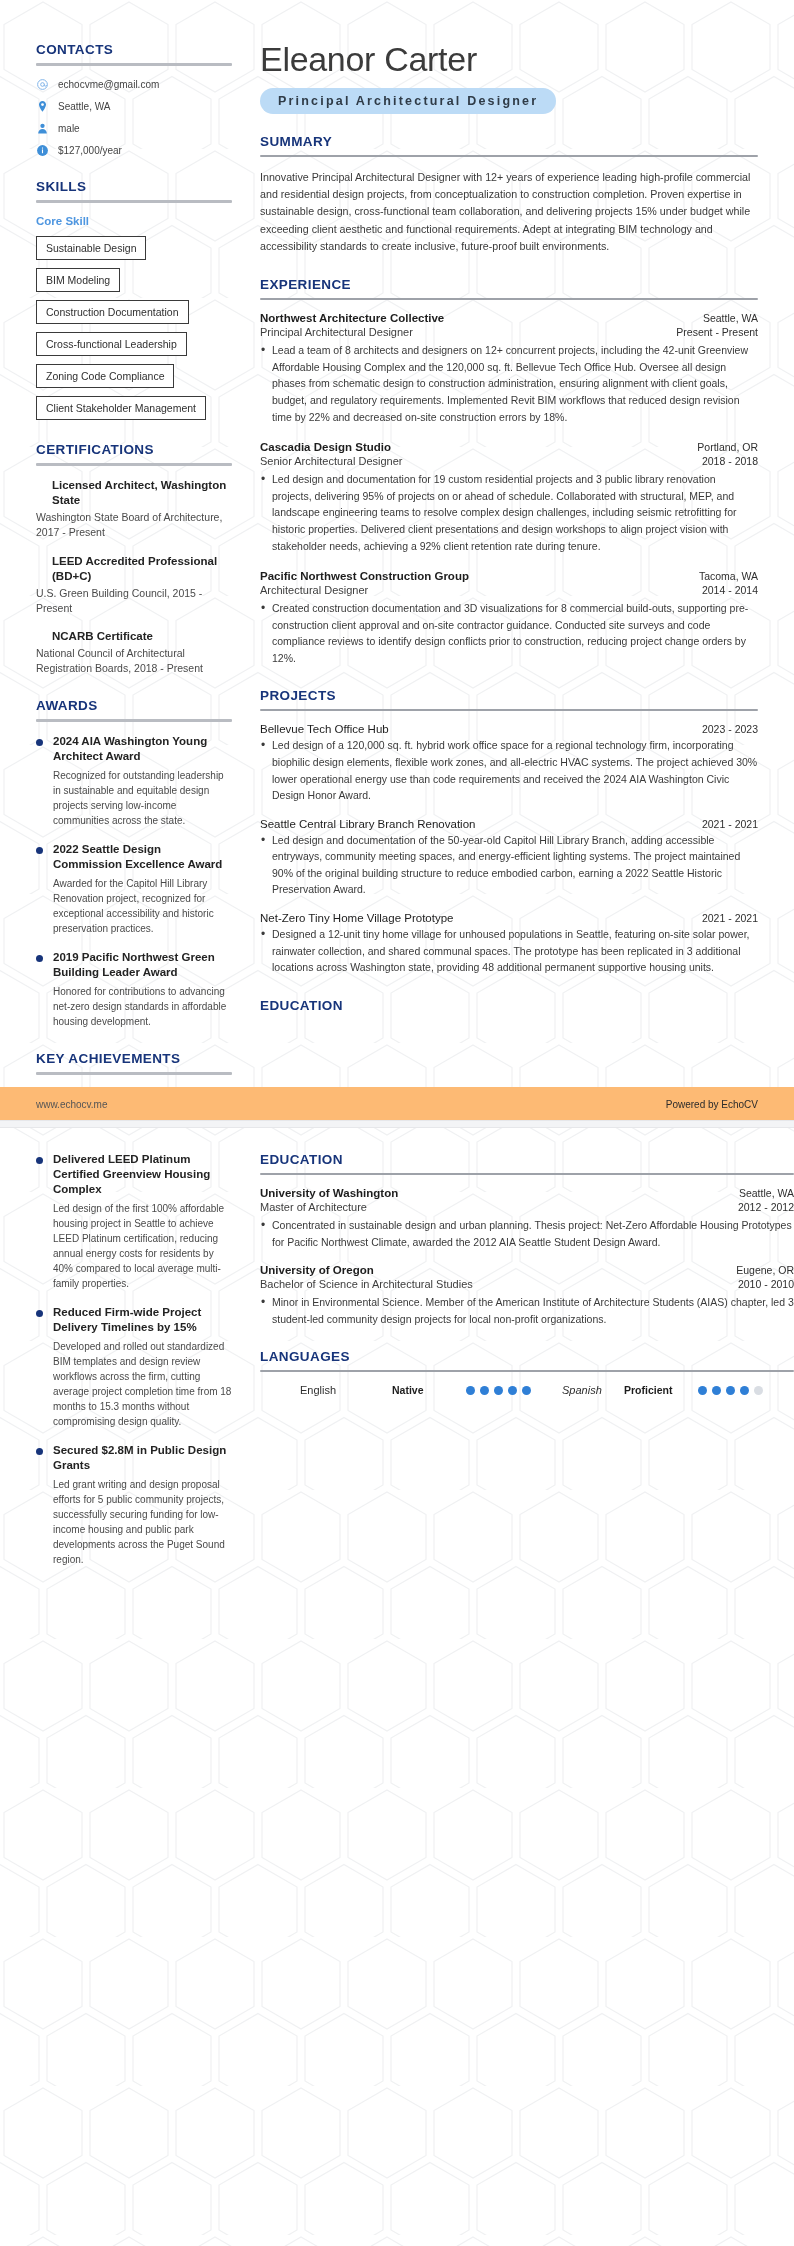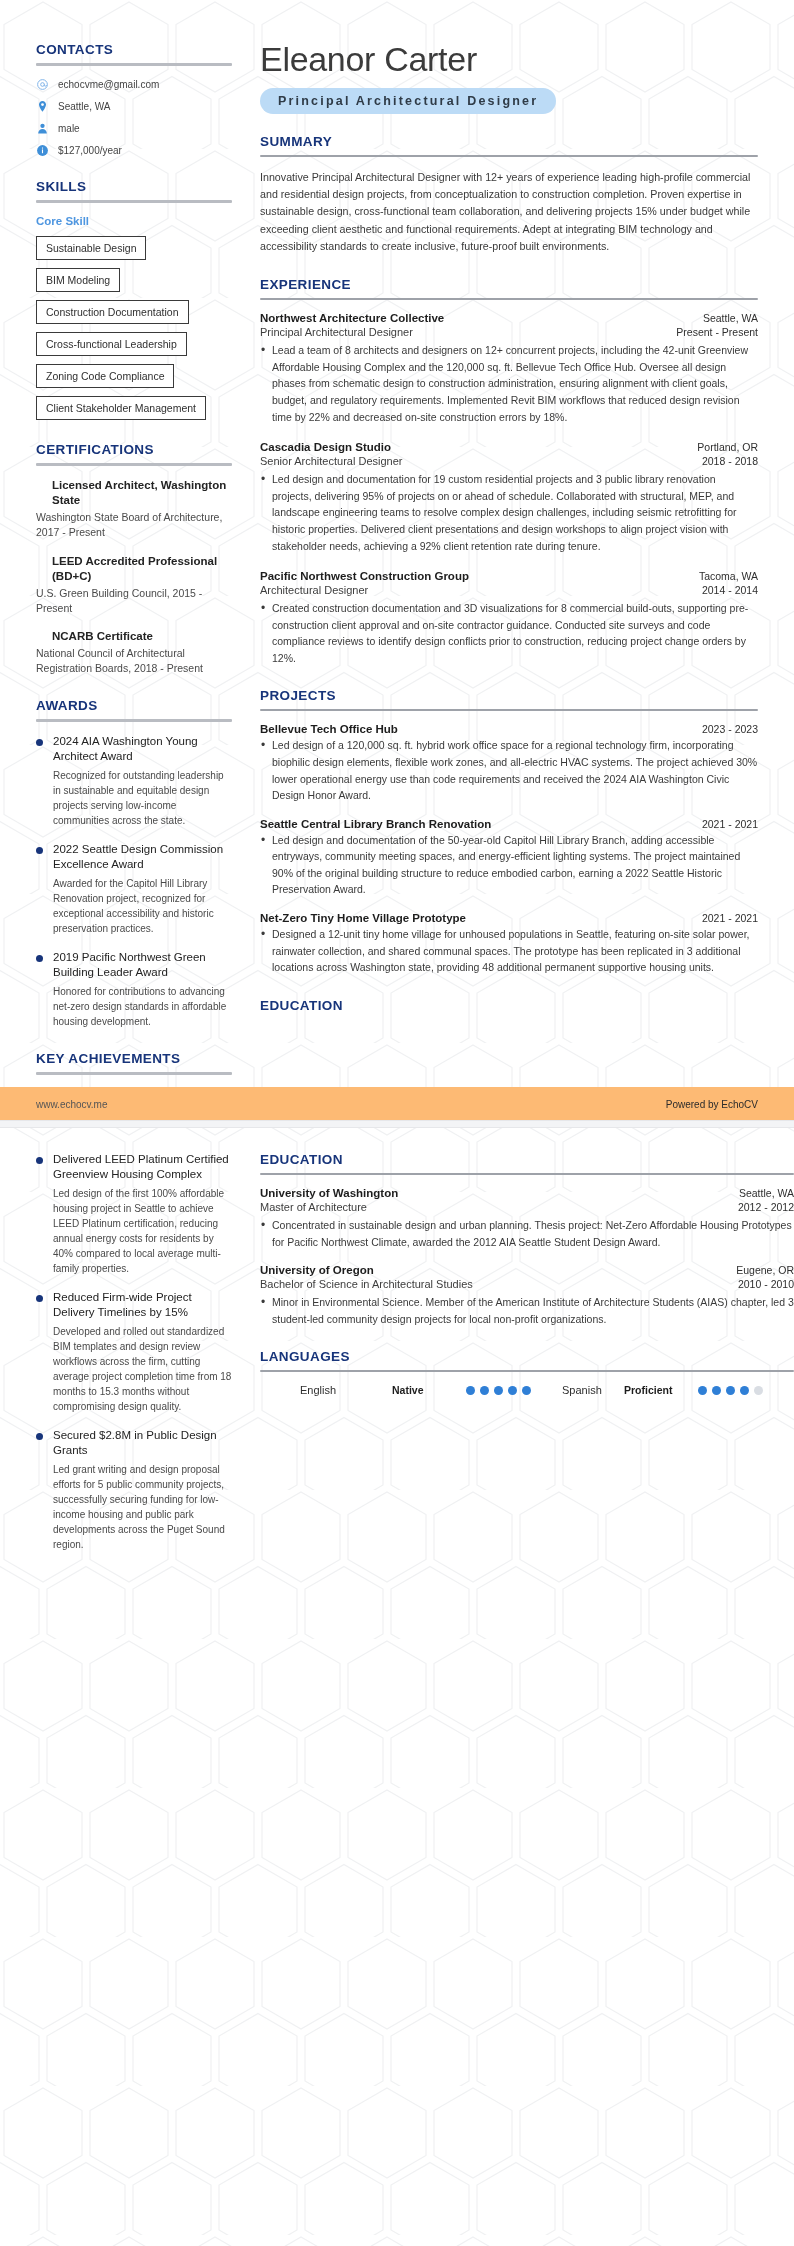--- a/index.html
+++ b/index.html
@@ -129,21 +129,21 @@
   .dot {
     width: 7px; height: 7px;
     border-radius: 50%;
     background: #17347a;
     margin-top: 5px;
     flex: 0 0 7px;
   }
   .award-body { flex: 1 1 auto; }
   .award-title {
     font-size: 11.5px;
-    font-weight: 400;
+    font-weight: 700;
     color: #232323;
     line-height: 1.3;
     margin-bottom: 4px;
   }
   .award-desc {
     font-size: 10px;
     color: #4a4a4a;
     line-height: 1.5;
   }
 
@@ -228,21 +228,21 @@
   .proj { margin-bottom: 14px; }
   .proj-head {
     display: flex;
     justify-content: space-between;
     align-items: baseline;
     gap: 10px;
     margin-bottom: 2px;
   }
   .proj-name {
     font-size: 11.5px;
-    font-weight: 700;
+    font-weight: 400;
     color: #1d1d1d;
   }
   .proj-dates {
     font-size: 10.5px;
     color: #2f2f2f;
     white-space: nowrap;
   }
 
   
   .page-footer {
@@ -602,21 +602,21 @@
               <span class="lang-level">Native</span>
               <span class="pips">
                 <span class="pip on"></span>
                 <span class="pip on"></span>
                 <span class="pip on"></span>
                 <span class="pip on"></span>
                 <span class="pip on"></span>
               </span>
             </div>
             <div class="lang-row" style="margin-bottom:0;">
-              <span class="lang-name" style="width:62px;flex:0 0 62px;">Spanish</span>
+              <span class="lang-name" style="width:62px;flex:0 0 62px;font-style:italic;">Spanish</span>
               <span class="lang-level">Proficient</span>
               <span class="pips">
                 <span class="pip on"></span>
                 <span class="pip on"></span>
                 <span class="pip on"></span>
                 <span class="pip on"></span>
                 <span class="pip"></span>
               </span>
             </div>
           </div>

